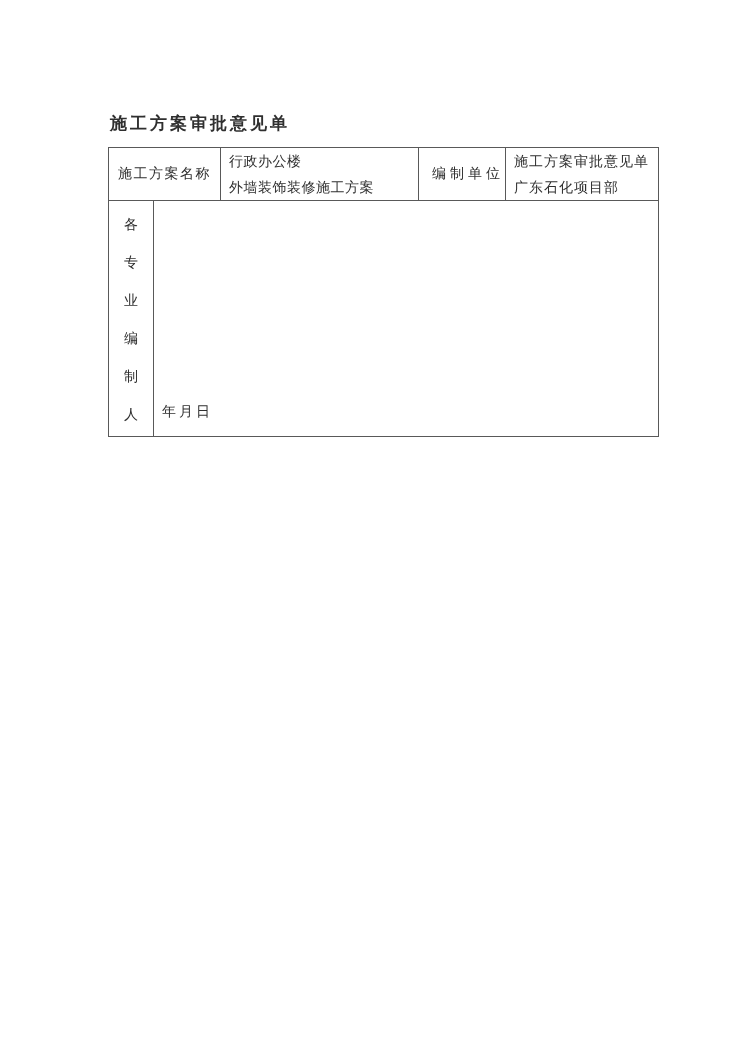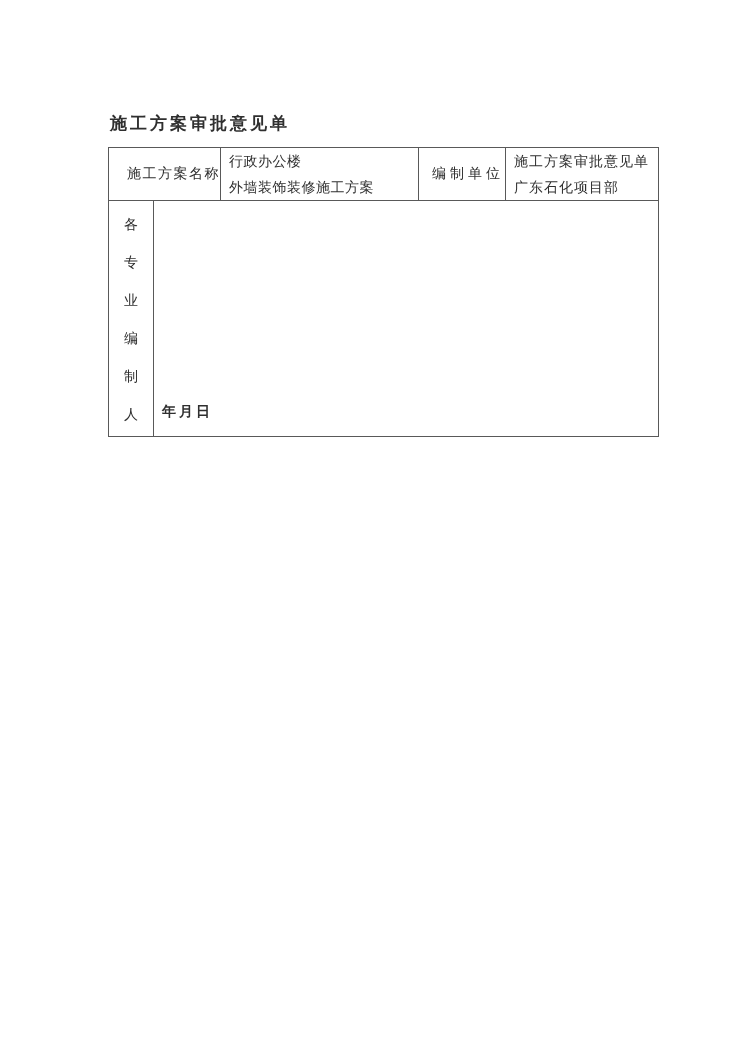--- a/index.html
+++ b/index.html
@@ -33,21 +33,21 @@
     border: 1px solid #595959;
     font-size: 14px;
     overflow: hidden;
   }
   tr.row-header   { height: 50px; }
   tr.row-sec-0    { height: 236px; margin-top: 15px; }
   tr.row-sec-1    { height: 145px; }
   tr.row-sec-2    { height: 175px; }
 
   td.cell-plan-label {
-    text-align: right;
+    text-align: center;
     vertical-align: middle;
     letter-spacing: 1.5px;
   }
   td.cell-plan-value {
     vertical-align: middle;
     padding-left: 8px;
     line-height: 26px;
     letter-spacing: 0.5px;
     font-size: 13.5px;
   }
@@ -70,21 +70,20 @@
     line-height: 38px;
     word-break: break-all;
     padding: 0 14px;
     font-size: 14px;
   }
   td.cell-section-content {
     vertical-align: bottom;
     padding: 8px 8px 6px 8px;
     line-height: 38px;
     letter-spacing: 1.5px;
-    font-weight: bold;
   }
   .date-line { letter-spacing: 3px; }
 </style>
 </head>
 <body>
 
 <div class="doc-title">施工方案审批意见单</div>
 
 <table class="approval-table">
   <colgroup>

